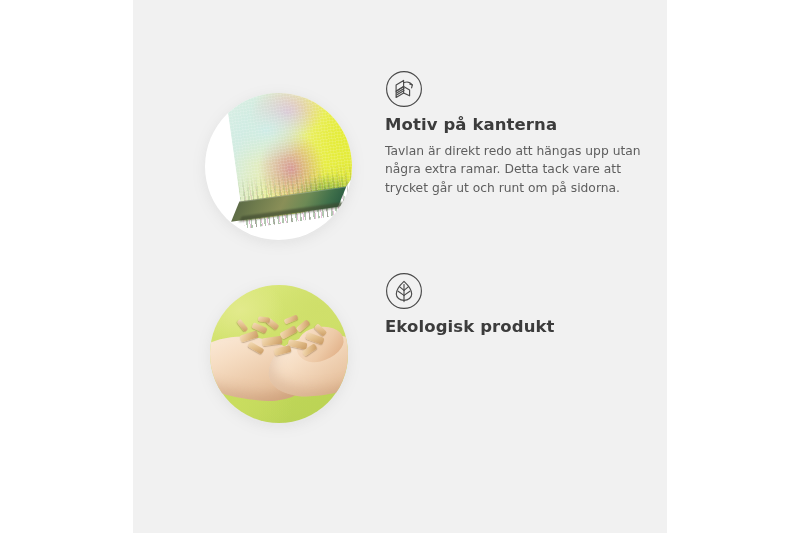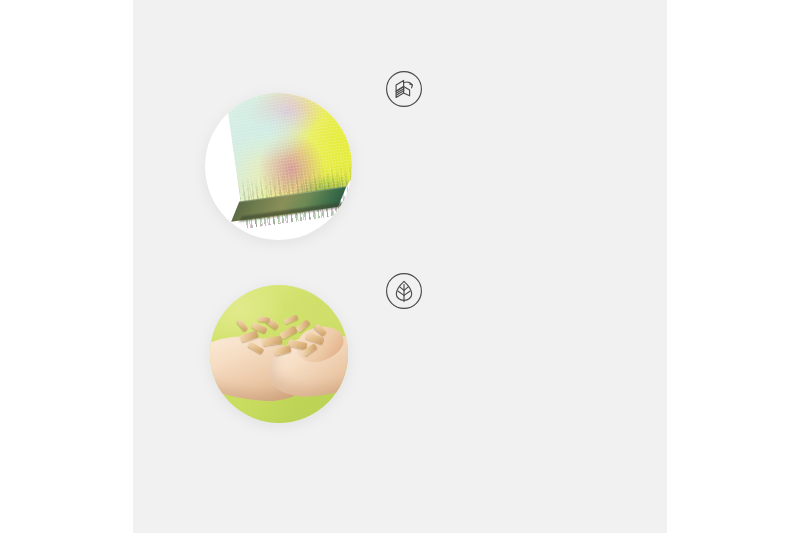--- a/index.html
+++ b/index.html
@@ -259,20 +259,22 @@
         <path d="M11.1 21.3 L18.6 16.6 L18.6 23.0 L11.1 27.4 Z"></path>
         <path d="M11.6 23.1 L19.0 18.6"></path>
         <path d="M11.6 25.1 L19.0 20.6"></path>
         <path d="M18.6 16.6 L24.6 20.0 L24.6 25.8 L18.6 23.0"></path>
         <path d="M18.6 12.7 C22.0 11.4 25.3 12.2 27.1 15.0"></path>
         <path d="M24.6 14.0 L27.4 14.9 L26.6 17.8"></path>
       </svg>
     </div>
 
     <div class="text-col" style="top: 45px;">
+      <h2 class="f-title">Motiv på kanterna</h2>
+      <p class="f-desc">Tavlan är direkt redo att hängas upp utan några extra ramar. Detta tack vare att trycket går ut och runt om på sidorna.</p>
     </div>
   </div>
 
   <div class="feature feature-2">
 
     <div class="media media-2">
       <div class="eco-bg"></div>
       <div class="hand hand-left"></div>
       <div class="hand hand-right"></div>
       <div class="fingers"></div>
@@ -301,16 +303,17 @@
         <path d="M19 9.4 C13.6 14.4 11.3 18.4 11.3 22.0 C11.3 25.6 14.7 28.4 19 28.4 C23.3 28.4 26.7 25.6 26.7 22.0 C26.7 18.4 24.4 14.4 19 9.4 Z"></path>
         <path d="M19 12.6 L19 29.6"></path>
         <path d="M19 18.4 L14.4 14.6"></path>
         <path d="M19 18.4 L23.6 14.6"></path>
         <path d="M19 23.4 L13.1 19.2"></path>
         <path d="M19 23.4 L24.9 19.2"></path>
       </svg>
     </div>
 
     <div class="text-col" style="top: 45px;">
+      <h2 class="f-title">Ekologisk produkt</h2>
     </div>
   </div>
 
 </div>
 
 </body></html>

